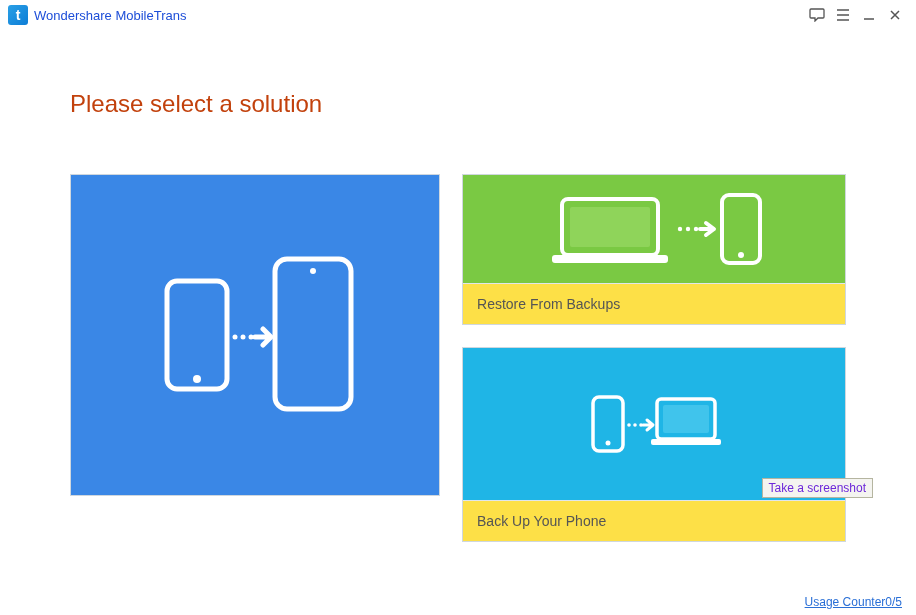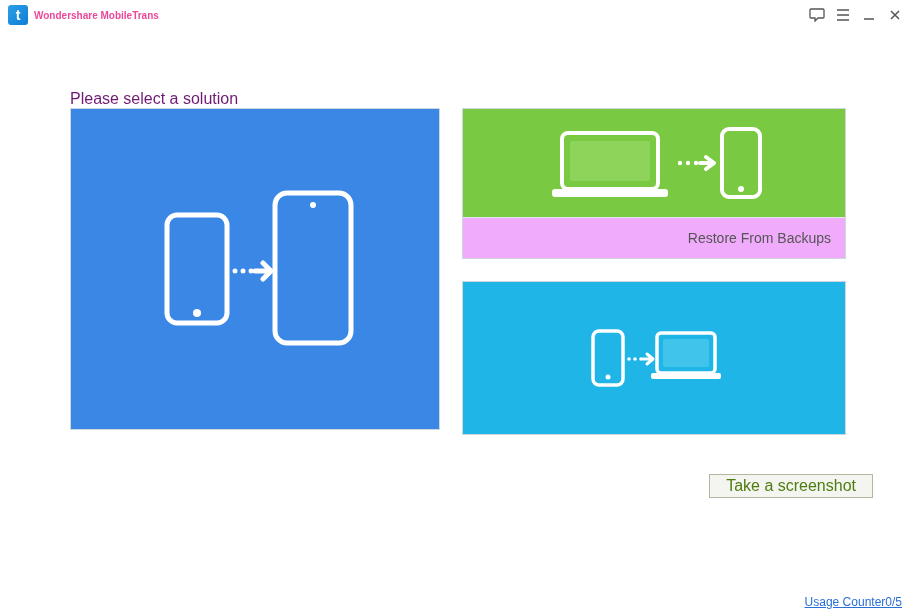--- a/index.html
+++ b/index.html
@@ -20,61 +20,61 @@
   }
   .titlebar .logo {
     width: 20px; height: 20px;
     background: linear-gradient(135deg,#2aa0e6,#0d7dd6);
     border-radius: 3px;
     display:flex;align-items:center;justify-content:center;
     color:#fff;font-weight:bold;font-size:14px;
     margin-right:6px;
   }
   .titlebar .title {
-    font-size: 10px;
-    font-weight: 700;
-    color: #ec4899;
+    font-size: 13px;
+    font-weight: 400;
+    color: #1d4ed8;
   }
   .titlebar .spacer { flex: 1; }
   .titlebar .winbtn {
     width: 26px; height: 22px;
     display:flex;align-items:center;justify-content:center;
     color:#555; font-size:15px;
     cursor:pointer;
   }
   .content {
     padding: 60px 70px 0 70px;
   }
   .heading {
-    font-size: 16px;
-    color: #701a75;
+    font-size: 24px;
+    color: #c2410c;
+    margin-bottom: 56px;
   }
   .grid {
     display:flex;
     gap: 22px;
   }
   .left-col { width: 372px; }
   .right-col { width: 386px; display:flex; flex-direction:column; gap:22px;}
   .card {
     border: 1px solid #cfd7de;
     background:#fff;
     cursor:pointer;
     display:flex;
     flex-direction:column;
   }
   .card .art {
     display:flex;align-items:center;justify-content:center;
   }
   .card .label-row {
-    background:#f0abfc;
+    background:#fde047;
     padding:12px 14px;
     font-size:14px;
     color:#555;
     border-top:1px solid #e0e6ec;
-    text-align:right;
   }
   
   .card-p2p .art { height: 320px; background:#3a87e6; }
   
   .card-restore .art { height: 108px; background:#7ac943; }
   
   .bottom-row { display:flex; gap:22px; }
   .card-backup, .card-erase { flex:1; }
   .card-backup .art { height: 152px; background:#1fb5e6; }
   .card-erase .art { height: 152px; background:#f08a24; }
@@ -86,23 +86,23 @@
     text-decoration:underline;
     cursor:pointer;
     margin-left:18px;
   }
   .tooltip {
     position:absolute;
     bottom:117px;
     right:43px;
     background:#f4f4f0;
     border:1px solid #b5b5a0;
-    padding:2px 16px;
-    font-size:16px;
-    color:#4d7c0f;
+    padding:2px 6px;
+    font-size:12px;
+    color:#6d28d9;
     z-index:10;
   }
   svg { display:block; }
 </style>
 </head>
 <body>
 
 <div class="titlebar">
   <div class="logo">
       <span>t</span>
@@ -187,20 +187,21 @@
               <rect x="78" y="20" width="58" height="40" rx="4" fill="none" stroke="#fff" stroke-width="3.5"></rect>
               <rect x="84" y="26" width="46" height="28" rx="2" fill="#40c4ec"></rect>
               <rect x="72" y="60" width="70" height="6" rx="2" fill="#fff"></rect>
 
               <circle cx="50" cy="46" r="1.8" fill="#fff"></circle>
               <circle cx="56" cy="46" r="1.8" fill="#fff"></circle>
               <circle cx="62" cy="46" r="1.8" fill="#fff"></circle>
               <path d="M64 46 h8 M68 41 l6 5 l-6 5" stroke="#fff" stroke-width="3" fill="none" stroke-linecap="round" stroke-linejoin="round"></path>
             </svg>
           </div>
+          <div class="label-row">Back Up Your Phone</div>
         </div>
 
       </div>
     </div>
   </div>
 </div>
 
 <div class="tooltip">Take a screenshot</div>
 
 <div class="footer-link">Usage Counter0/5</div>

